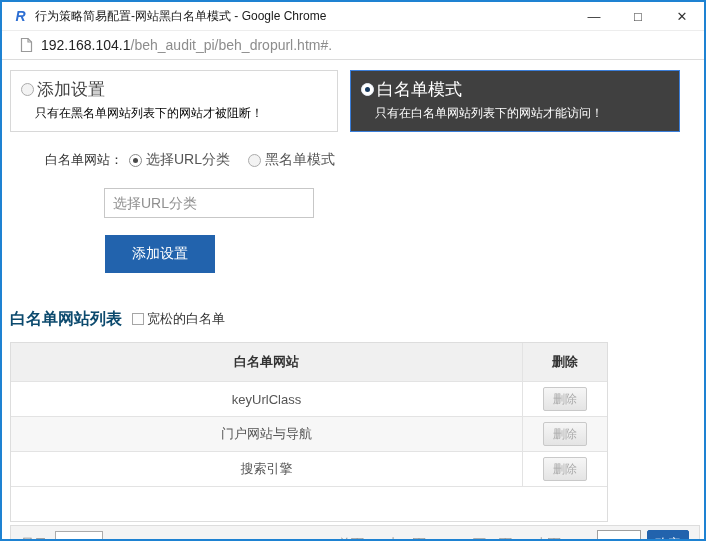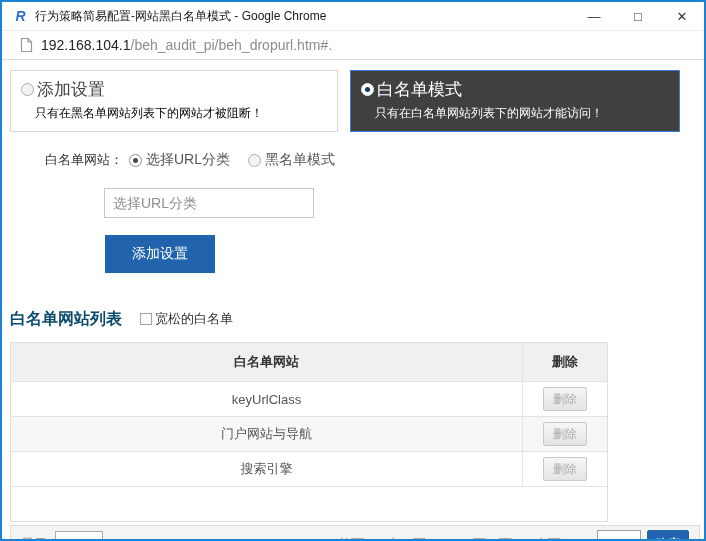--- a/index.html
+++ b/index.html
@@ -61,21 +61,21 @@
   .radio-opt .radio { margin-right:4px; }
   .url-class-input { display:block; margin:18px 0 0 94px; width:210px; height:30px;
     border:1px solid #c7c7c7; font-size:14px; color:#555; padding:0 8px;
     font-family:inherit; outline:none; }
   .url-class-input::placeholder { color:#8f8f8f; opacity:1; }
   .add-btn { display:block; margin:17px 0 0 95px; width:110px; height:38px; background:#2263ad;
     color:#fff; border:1px solid #2263ad; font-size:14px; font-family:inherit; cursor:pointer; }
   
   .list-heading-row { display:flex; align-items:center; margin-top:36px; height:20px; }
   .list-heading { font-size:16px; font-weight:bold; color:#0c4a6e; }
-  .loose-check { display:flex; align-items:center; margin-left:18px; font-size:13px; color:#333;
+  .loose-check { display:flex; align-items:center; margin-left:10px; font-size:13px; color:#333;
     cursor:pointer; }
   .loose-check .checkbox { margin-right:3px; }
   
   .table { margin-top:13px; border:1px solid #ddd; width:598px; }
   .t-row { display:flex; border-top:1px solid #e3e3e3; }
   .t-row:first-child { border-top:none; }
   .t-head { background:#f0f0f0; height:38px; }
   .t-head .t-cell { font-weight:bold; color:#333; font-size:13px; }
   .t-cell { display:flex; align-items:center; justify-content:center; font-size:13px; color:#555; }
   .t-site { flex:1; border-right:1px solid #e3e3e3; }

